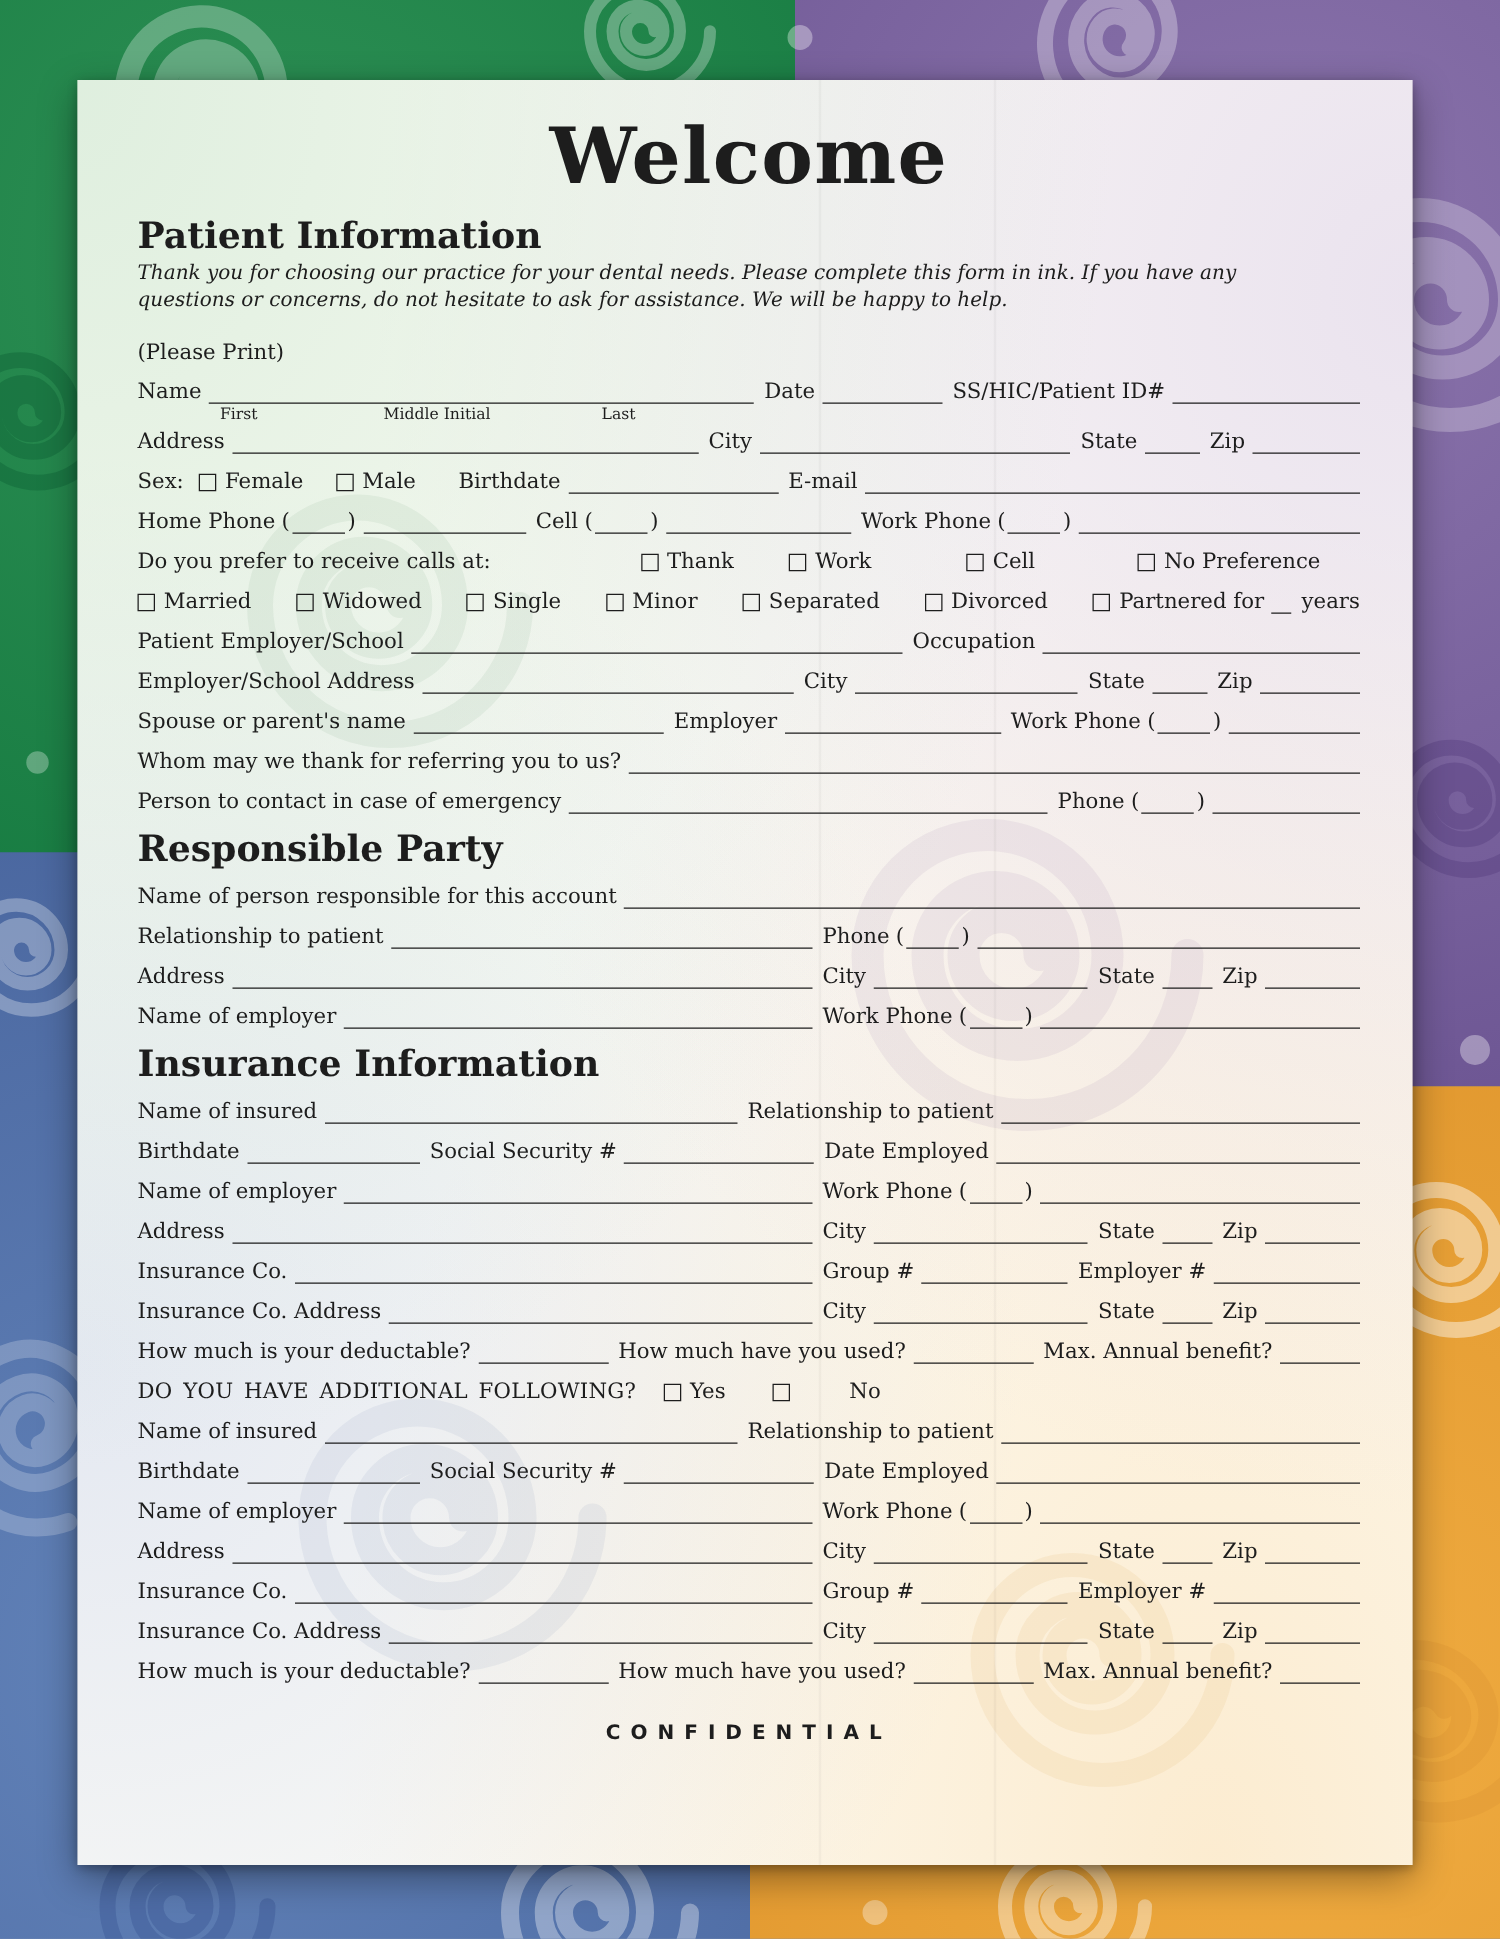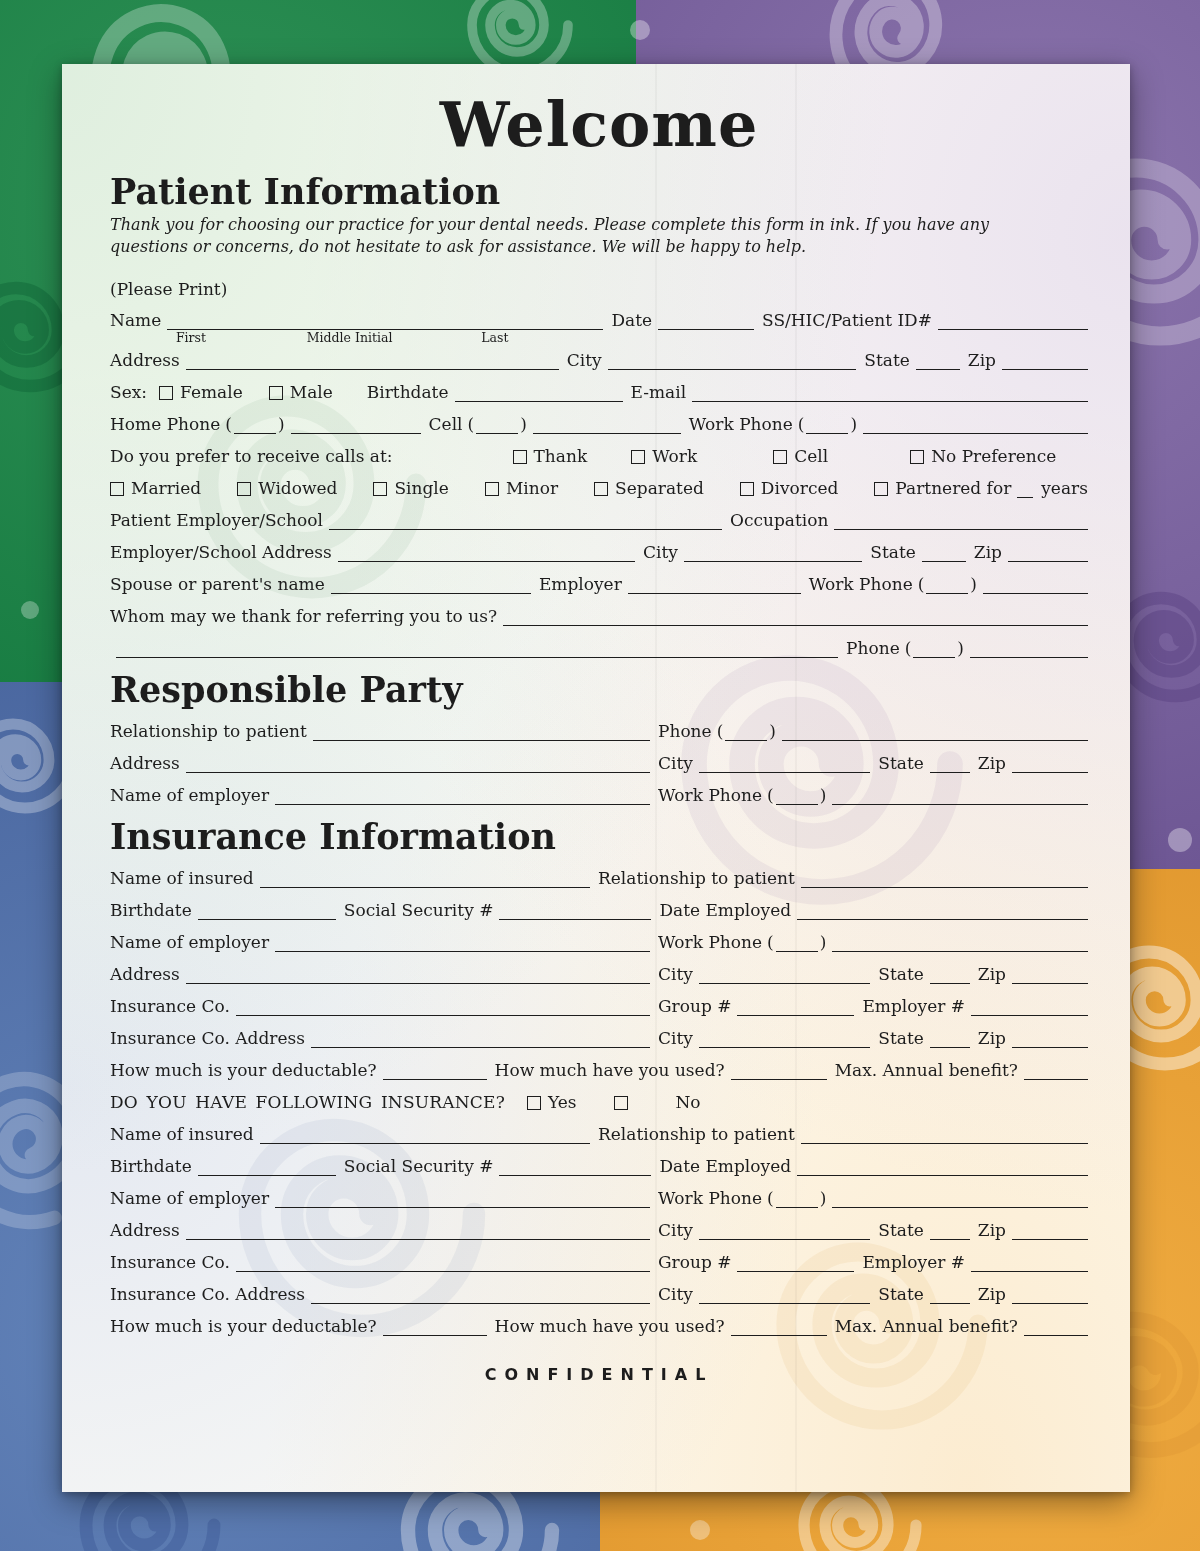--- a/index.html
+++ b/index.html
@@ -30,21 +30,21 @@
       radial-gradient(ellipse at 0% 72%,  rgba(198,209,236,.45), rgba(198,209,236,0) 50%),
       radial-gradient(ellipse at 85% 100%,rgba(251,225,183,.60), rgba(251,225,183,0) 55%),
       var(--paper,#fdfcf6);
     box-shadow:0 10px 30px rgba(0,0,0,.40), 0 2px 8px rgba(0,0,0,.28);
   }
   .paper-deco{position:absolute;inset:0;width:100%;height:100%;pointer-events:none;}
   .crease{position:absolute;top:0;bottom:0;width:2px;background:rgba(40,40,40,.035);}
   .content{position:relative;z-index:1;}
   
   h1{font-size:62px;font-weight:bold;text-align:center;margin:2px 0 10px;letter-spacing:1px;}
-  h2{font-size:35px;font-weight:bold;margin:10px 0 2px;}
+  h2{font-size:29px;font-weight:bold;margin:10px 0 2px;}
   h2.first{margin-top:6px;}
   .intro{font-style:italic;font-size:16px;line-height:1.35;margin:2px 0 0;max-width:960px;}
   .pp{margin:22px 0 0;font-size:17px;}
   .footer{margin-top:28px;text-align:center;font-family:"DejaVu Sans",sans-serif;
     font-weight:bold;font-size:16px;letter-spacing:8px;}
   
   .row{display:flex;align-items:flex-end;font-size:17px;line-height:22px;
     margin-top:10px;white-space:nowrap;}
   .lbl{flex:0 0 auto;}
   .fill{position:relative;flex:1 1 auto;min-width:16px;height:16px;
@@ -257,32 +257,37 @@
         <span class="lbl">)</span>
         <span class="fill end" style="flex:0 1 105px;"></span>
       </div>
 
       <div class="row">
         <span class="lbl">Whom may we thank for referring you to us?</span>
         <span class="fill end"></span>
       </div>
 
       <div class="row">
+        <span class="lbl">Person to contact in case of emergency</span>
         <span class="fill"></span>
         <span class="lbl">Phone</span>
         <span class="lbl p">(</span>
         <span class="fill ac"></span>
         <span class="lbl">)</span>
         <span class="fill end" style="flex:0 1 118px;"></span>
       </div>
     </section>
 
     <section>
       <h2>Responsible Party</h2>
 
+      <div class="row">
+        <span class="lbl">Name of person responsible for this account</span>
+        <span class="fill end"></span>
+      </div>
 
       <div class="row">
         <span class="l">
           <span class="lbl">Relationship to patient</span>
           <span class="fill"></span>
         </span>
         <span class="r">
           <span class="lbl">Phone</span>
           <span class="lbl p">(</span>
           <span class="fill ac"></span>
@@ -404,21 +409,21 @@
       <div class="row">
         <span class="lbl">How much is your deductable?</span>
         <span class="fill" style="flex:0 1 104px;"></span>
         <span class="lbl">How much have you used?</span>
         <span class="fill" style="flex:0 1 96px;"></span>
         <span class="lbl">Max. Annual benefit?</span>
         <span class="fill end"></span>
       </div>
 
       <div class="row">
-        <span class="lbl caps">DO YOU HAVE FOLLOWING INSURANCE?</span>
+        <span class="lbl caps">DO YOU HAVE ADDITIONAL FOLLOWING?</span>
         <span class="opt" style="margin-left:22px;">
           <span class="cb"></span>
           <span>Yes</span>
         </span>
         <span class="opt" style="margin-left:38px;gap:40px;">
           <span class="cb"></span>
           <span>No</span>
         </span>
       </div>
 

